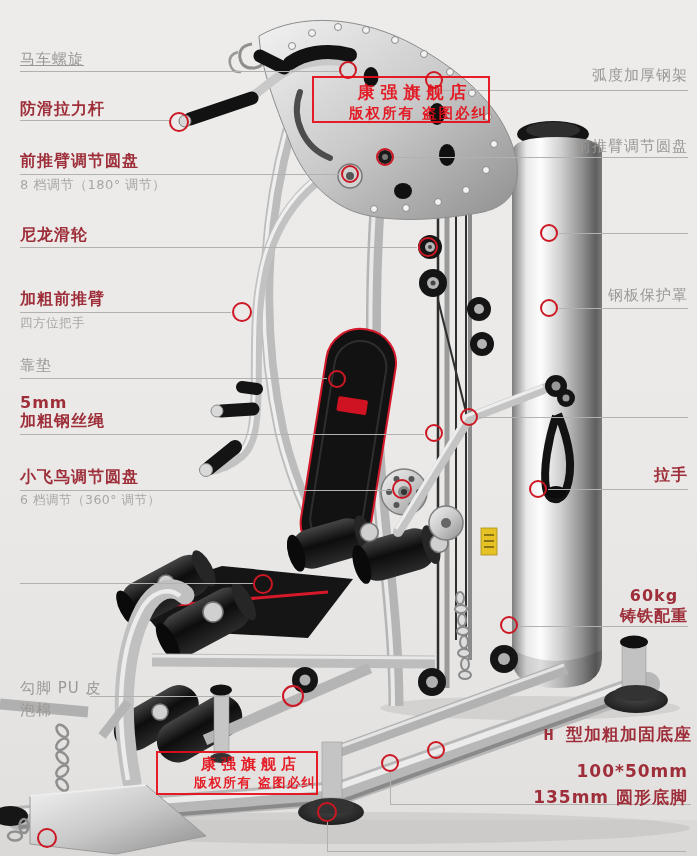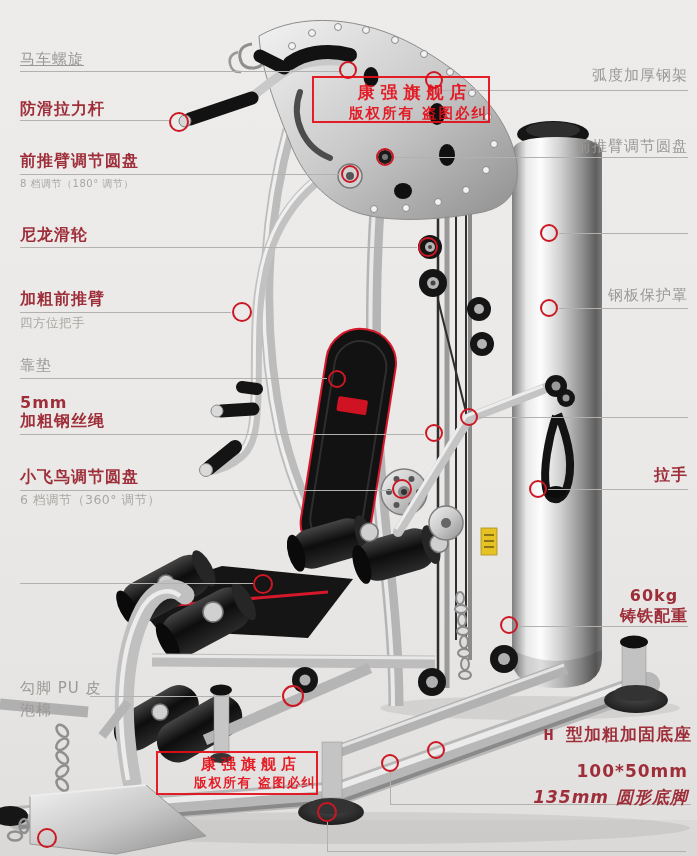--- a/index.html
+++ b/index.html
@@ -338,21 +338,21 @@
   <div class="mark" style="left:529px;top:480px;width:18px;height:18px;"></div>
   <div class="mark" style="left:500px;top:616px;width:18px;height:18px;"></div>
   <div class="mark" style="left:381px;top:754px;width:18px;height:18px;"></div>
   <div class="mark" style="left:427px;top:741px;width:18px;height:18px;"></div>
   <div class="mark" style="left:317px;top:802px;width:20px;height:20px;"></div>
   <div class="mark" style="left:37px;top:828px;width:20px;height:20px;"></div>
 
   <div class="lb muted" style="left:20px;top:51px;text-decoration:underline;">马车螺旋</div>
   <div class="lb strong" style="left:20px;top:100px;">防滑拉力杆</div>
   <div class="lb strong" style="left:20px;top:152px;">前推臂调节圆盘</div>
-  <div class="lb sub" style="left:20px;top:178px;color:#a9a7a4;font-size:10px;letter-spacing:.5px;">8 档调节（180° 调节）</div>
+  <div class="lb sub" style="left:20px;top:178px;color:#a9a7a4;font-size:13px;letter-spacing:.5px;">8 档调节（180° 调节）</div>
   <div class="lb strong" style="left:20px;top:226px;">尼龙滑轮</div>
   <div class="lb strong" style="left:20px;top:290px;">加粗前推臂</div>
   <div class="lb sub" style="left:20px;top:316px;color:#a9a7a4;font-size:12.5px;letter-spacing:.5px;">四方位把手</div>
   <div class="lb muted" style="left:20px;top:357px;">靠垫</div>
   <div class="lb strong" style="left:20px;top:394px;">
     <div>5mm</div>
     <div>加粗钢丝绳</div>
   </div>
   <div class="lb strong" style="left:20px;top:468px;">小飞鸟调节圆盘</div>
   <div class="lb sub" style="left:20px;top:493px;color:#a9a7a4;font-size:12.5px;letter-spacing:.5px;">6 档调节（360° 调节）</div>
@@ -364,21 +364,21 @@
   <div class="lb muted r" style="right:9px;top:67px;">弧度加厚钢架</div>
   <div class="lb muted r" style="right:9px;top:138px;">前推臂调节圆盘</div>
   <div class="lb muted r" style="right:9px;top:287px;">钢板保护罩</div>
   <div class="lb strong r" style="right:9px;top:466px;">拉手</div>
   <div class="lb strong r" style="right:9px;top:586px;line-height:1.22;">
     <div>60kg</div>
     <div>铸铁配重</div>
   </div>
   <div class="lb strong r big" style="right:5px;top:726px;font-family:Liberation Mono, monospace;">H 型加粗加固底座</div>
   <div class="lb strong r big" style="right:9px;top:762px;">100*50mm</div>
-  <div class="lb strong r big" style="right:9px;top:788px;font-style:italic;">135mm 圆形底脚</div>
+  <div class="lb strong r big" style="right:9px;top:788px;">135mm 圆形底脚</div>
 
   <div class="wm" style="left:312px;top:76px;width:178px;height:47px;">
     <div class="l1">康强旗舰店</div>
     <div class="l2">版权所有 盗图必纠</div>
   </div>
   <div class="wm small" style="left:156px;top:751px;width:162px;height:44px;">
     <div class="l1">康强旗舰店</div>
     <div class="l2">版权所有 盗图必纠</div>
   </div>
 

